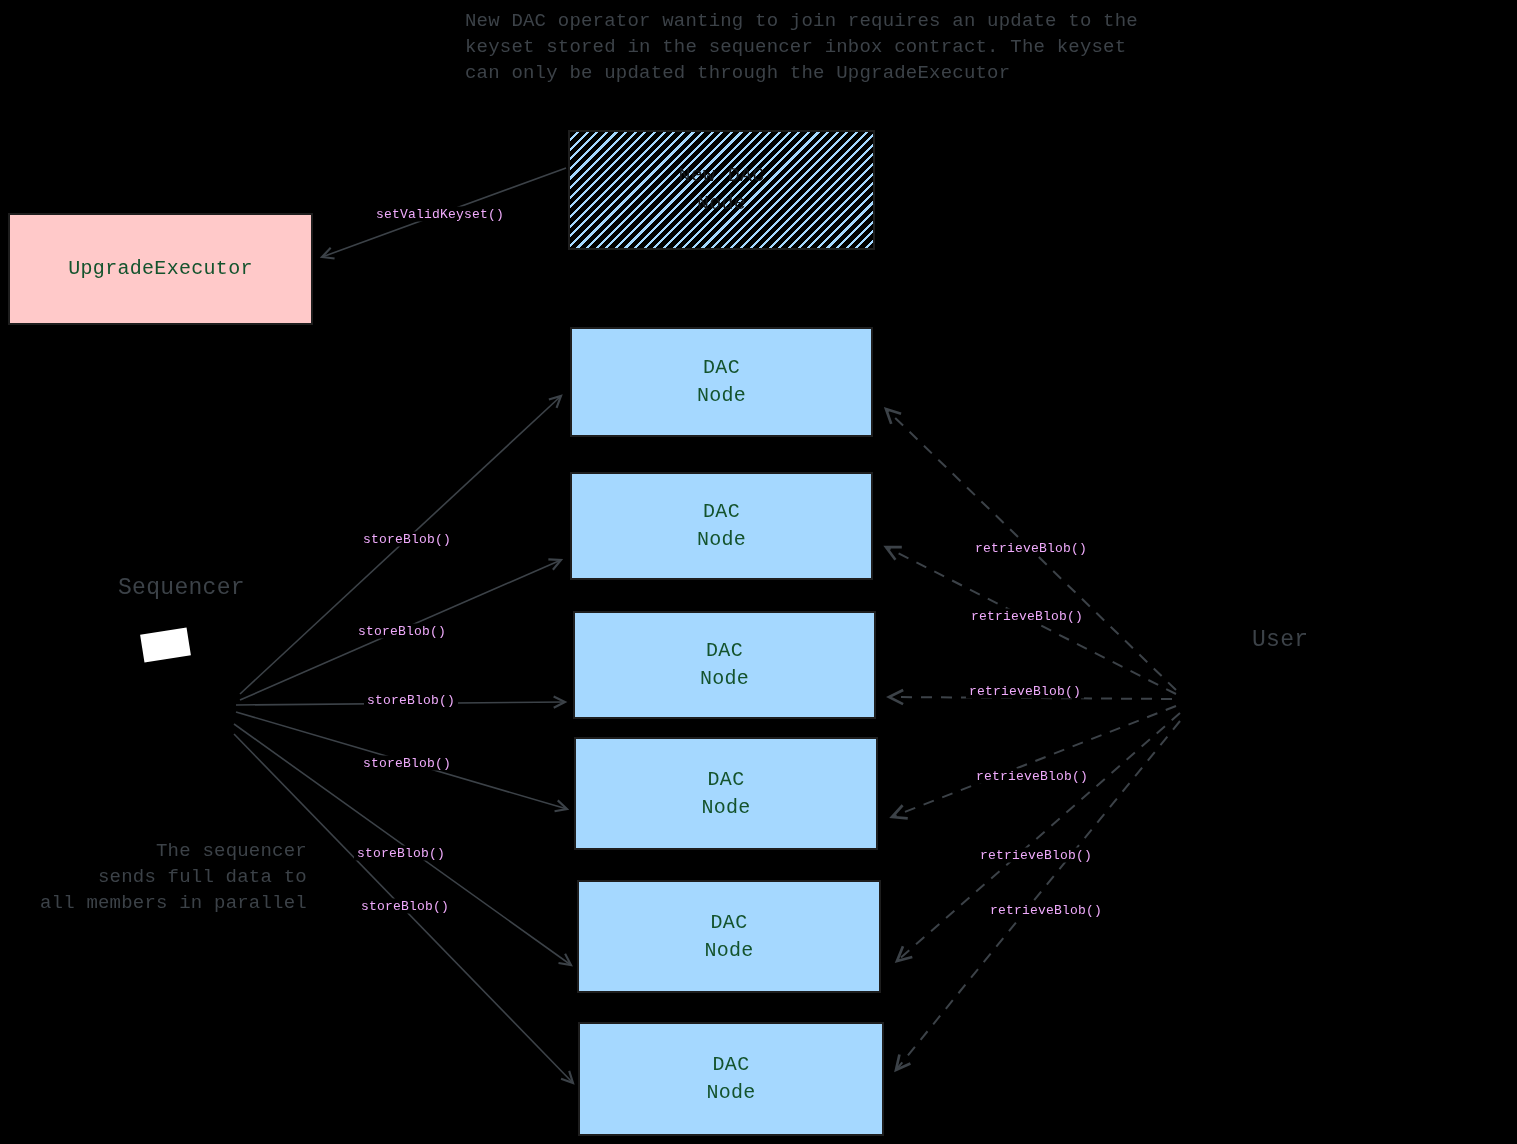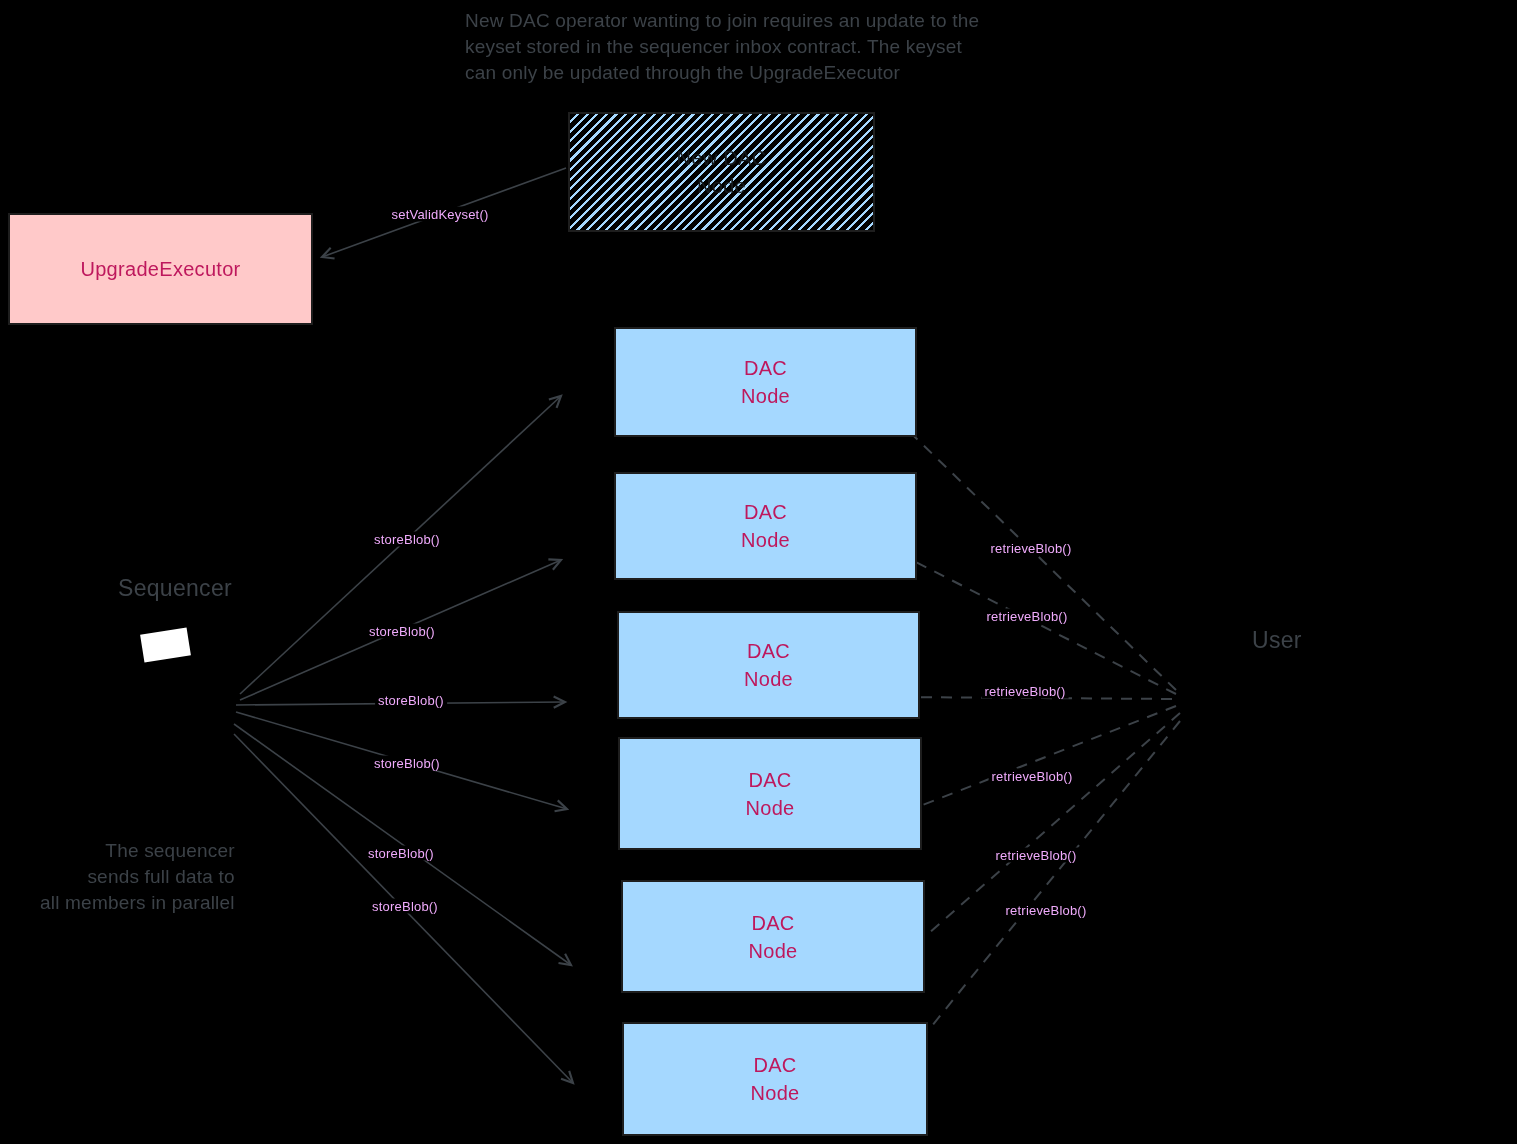--- a/index.html
+++ b/index.html
@@ -6,21 +6,21 @@
     margin: 0;
     padding: 0;
     background: #000000;
   }
   .canvas {
     position: relative;
     width: 1517px;
     height: 1144px;
     background: #000000;
     overflow: hidden;
-    font-family: Liberation Sans, sans-serif;
+    font-family: Liberation Mono, monospace;
   }
   .connectors {
     position: absolute;
     left: 0;
     top: 0;
     pointer-events: none;
   }
   .note {
     position: absolute;
     color: #3c4248;
@@ -46,27 +46,27 @@
     white-space: nowrap;
   }
   .box {
     position: absolute;
     border: 2px solid #1e1e1e;
     box-sizing: border-box;
     display: flex;
     align-items: center;
     justify-content: center;
     text-align: center;
-    color: #be185d;
+    color: #14532d;
     font-size: 20px;
     line-height: 1.4;
     white-space: pre-line;
     letter-spacing: 0.3px;
   }
-  .dac-box { background: #a5d8ff; margin-left: 44px; }
+  .dac-box { background: #a5d8ff; }
   .upgrade-box { background: #ffc9c9; }
   .hatch-box {
     background: repeating-linear-gradient(
       135deg,
       rgba(0,0,0,0) 0px,
       rgba(0,0,0,0) 4.6px,
       #a5d8ff 4.6px,
       #a5d8ff 6.8px
     );
     color: #14181c;
@@ -107,21 +107,21 @@
     <line x1="1172" y1="699" x2="889" y2="697" stroke="#3c4248" stroke-width="2" stroke-dasharray="11 9" marker-end="url(#ah)"></line>
     <line x1="1176" y1="706" x2="892" y2="817" stroke="#3c4248" stroke-width="2" stroke-dasharray="11 9" marker-end="url(#ah)"></line>
     <line x1="1180" y1="713" x2="897" y2="961" stroke="#3c4248" stroke-width="2" stroke-dasharray="11 9" marker-end="url(#ah)"></line>
     <line x1="1180" y1="721" x2="896" y2="1070" stroke="#3c4248" stroke-width="2" stroke-dasharray="11 9" marker-end="url(#ah)"></line>
   </svg>
 
   <div class="note" style="left:465px; top:8px;">New DAC operator wanting to join requires an update to the
 keyset stored in the sequencer inbox contract. The keyset
 can only be updated through the UpgradeExecutor</div>
 
-  <div class="box hatch-box" style="left:568px; top:112px; width:307px; height:120px;">New DAC
+  <div class="box hatch-box" style="left:568px; top:130px; width:307px; height:120px;">New DAC
 Node</div>
 
   <div class="box upgrade-box" style="left:8px; top:213px; width:305px; height:112px;">UpgradeExecutor</div>
 
   <div class="edge-label" style="left:440px; top:214px;">setValidKeyset()</div>
 
   <div class="box dac-box" style="left:570px; top:327px; width:303px; height:110px;">DAC
 Node</div>
   <div class="box dac-box" style="left:570px; top:472px; width:303px; height:108px;">DAC
 Node</div>

